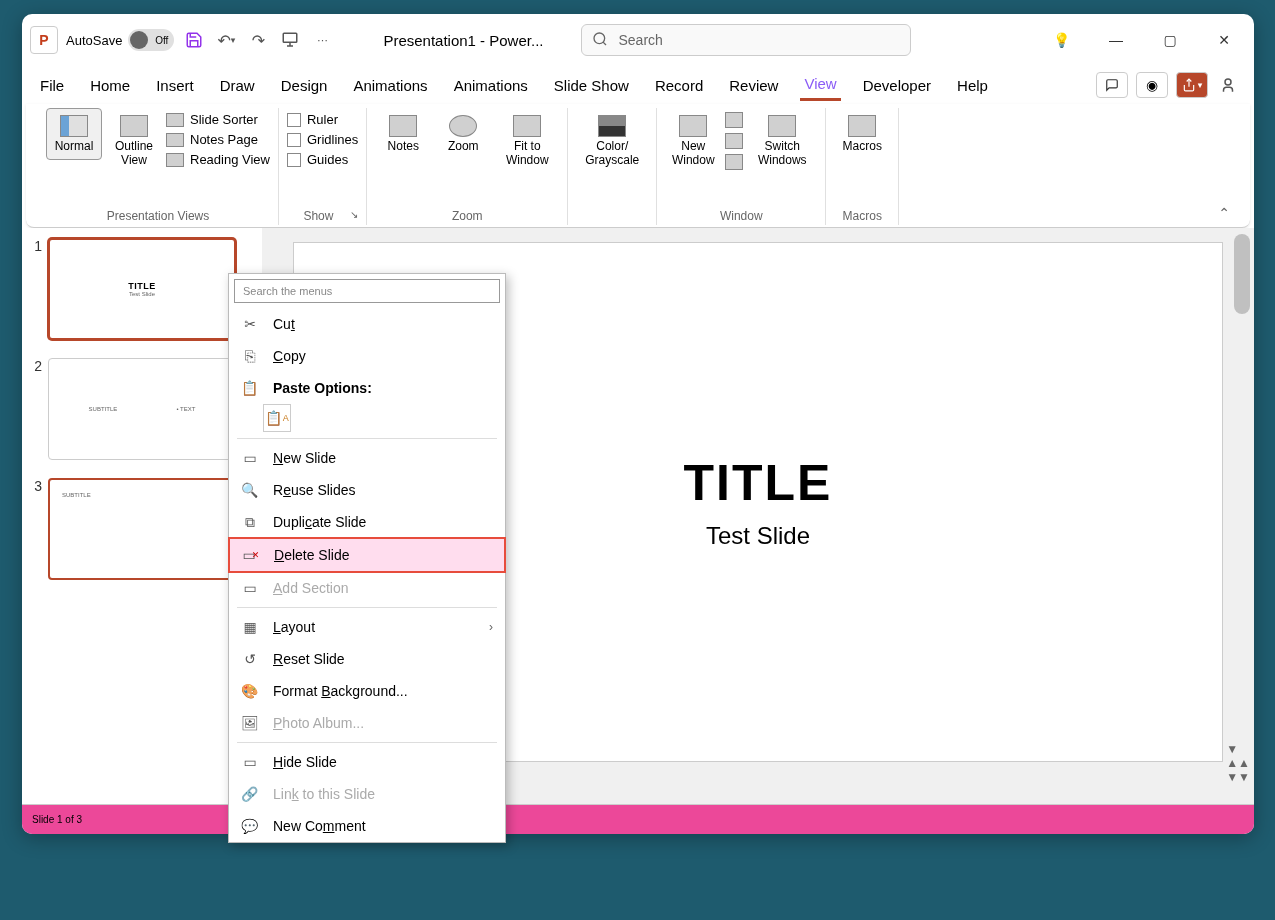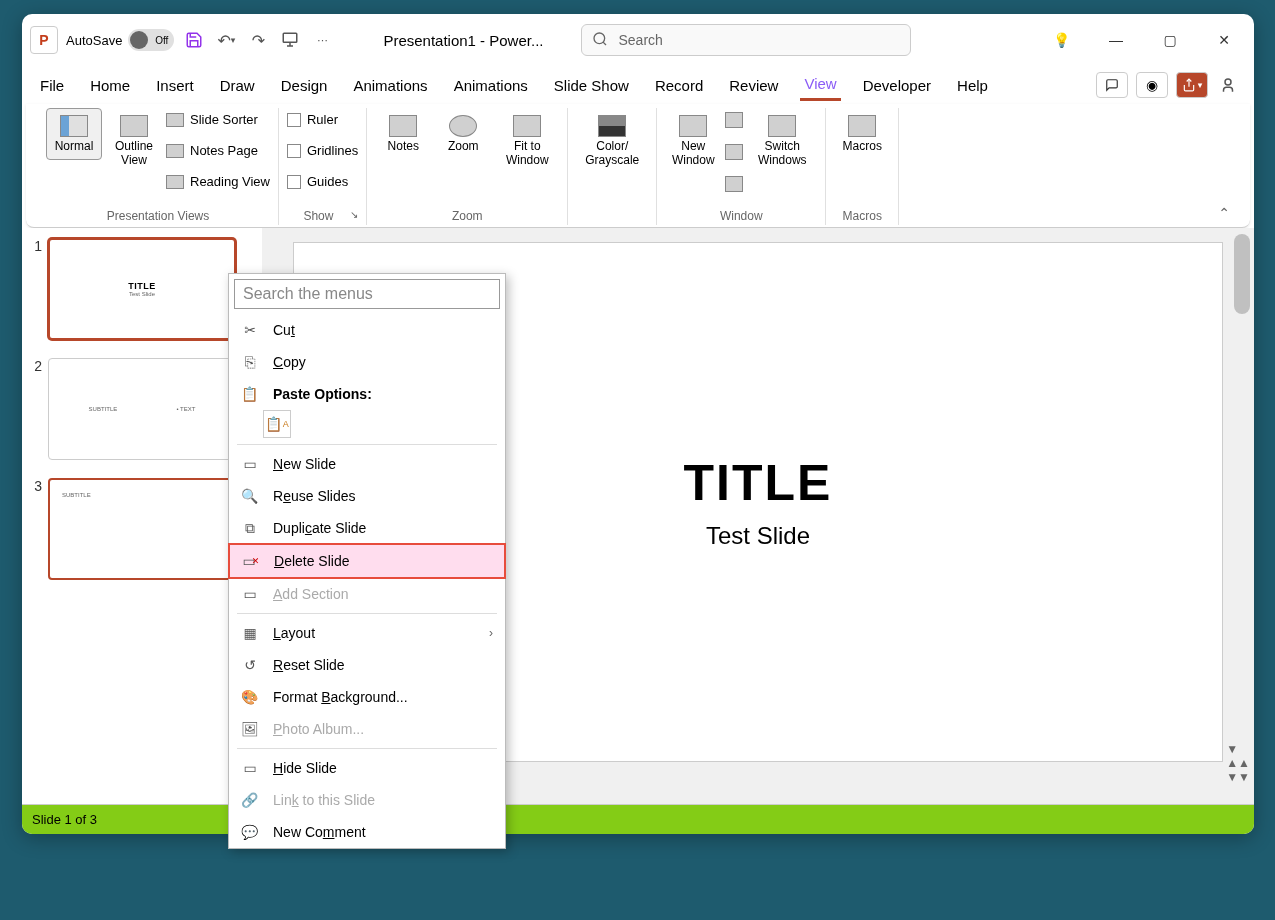--- a/index.html
+++ b/index.html
@@ -29,21 +29,21 @@
 
 
 .ribbon { height: 124px; border-bottom: 1px solid #ccc; display: flex; padding: 4px 12px 2px 12px; background: #fff; border-radius: 0 0 8px 8px; margin: 0 4px; box-shadow: 0 1px 3px rgba(0,0,0,0.1); }
 .ribbon-group { display: flex; flex-direction: column; padding: 0 8px; border-right: 1px solid #e0e0e0; }
 .ribbon-group:last-of-type { border-right: none; }
 .ribbon-group-label { font-size: 12px; color: #666; text-align: center; padding: 2px 0; }
 .ribbon-items { flex: 1; display: flex; align-items: flex-start; gap: 4px; }
 .ribbon-big { width: 56px; padding: 6px 2px; display: flex; flex-direction: column; align-items: center; gap: 2px; font-size: 12px; text-align: center; border: 1px solid transparent; border-radius: 4px; }
 .ribbon-big.selected { border-color: #999; background: #f0f0f0; }
 .ribbon-big .ico { width: 28px; height: 22px; background: #d0d0d0; border: 1px solid #888; }
-.ribbon-small-list { display: flex; flex-direction: column; gap: 16px; padding-top: 4px; }
+.ribbon-small-list { display: flex; flex-direction: column; gap: 5px; padding-top: 4px; }
 .ribbon-small { display: flex; align-items: center; gap: 6px; font-size: 13px; }
 .ribbon-small .ico { width: 18px; height: 14px; background: #d0d0d0; border: 1px solid #888; }
 .checkbox { width: 14px; height: 14px; border: 1px solid #888; }
 .collapse-btn { margin-left: auto; align-self: flex-end; padding: 4px 8px; font-size: 14px; color: #666; }
 
 
 .content { flex: 1; display: flex; background: #f0f0f0; position: relative; }
 .thumbnails { width: 240px; background: #fff; padding: 10px 4px; display: flex; flex-direction: column; gap: 18px; overflow-y: auto; }
 .thumb-row { display: flex; gap: 6px; align-items: flex-start; }
 .thumb-num { width: 16px; font-size: 14px; color: #333; text-align: right; }
@@ -56,28 +56,28 @@
 
 .slide-area { flex: 1; display: flex; align-items: flex-start; justify-content: center; padding: 14px 20px; position: relative; }
 .slide { width: 930px; height: 520px; background: #fff; border: 1px solid #ccc; display: flex; flex-direction: column; align-items: center; justify-content: center; gap: 10px; }
 .slide-title { font-size: 50px; font-weight: 600; letter-spacing: 2px; }
 .slide-sub { font-size: 24px; }
 
 .vscroll { position: absolute; right: 4px; top: 6px; width: 16px; height: 80px; background: #c0c0c0; border-radius: 8px; }
 .slide-nav { position: absolute; right: 4px; bottom: 20px; display: flex; flex-direction: column; gap: 2px; font-size: 12px; color: #666; }
 
 
-.statusbar { height: 30px; background: #84cc16; border-top: 1px solid #ccc; display: flex; align-items: center; padding: 0 10px; font-size: 13px; gap: 14px; }
+.statusbar { height: 30px; background: #ec4899; border-top: 1px solid #ccc; display: flex; align-items: center; padding: 0 10px; font-size: 10px; gap: 14px; }
 .statusbar .right { margin-left: auto; display: flex; align-items: center; gap: 12px; }
 .zoom-slider { width: 120px; height: 4px; background: #ccc; position: relative; }
 .zoom-slider::after { content: ''; position: absolute; left: 40px; top: -5px; width: 6px; height: 14px; background: #666; }
 
 
 .context-menu { position: absolute; left: 228px; top: 273px; width: 278px; background: #fff; border: 1px solid #bbb; box-shadow: 3px 3px 10px rgba(0,0,0,0.25); font-size: 14px; z-index: 100; }
-.context-search { margin: 5px; border: 1px solid #999; padding: 5px 8px; font-size: 16px; color: #888; }
+.context-search { margin: 5px; border: 1px solid #999; padding: 5px 8px; font-size: 11px; color: #888; }
 .ctx-item { display: flex; align-items: center; padding: 7px 12px; gap: 14px; cursor: pointer; }
 .ctx-item.disabled { color: #aaa; }
 .ctx-item.highlighted { border: 2px solid #e74c3c; background: #fde; margin: -1px; }
 .ctx-icon { width: 18px; height: 18px; display: flex; align-items: center; justify-content: center; font-size: 14px; color: #555; }
 .ctx-sep { height: 1px; background: #ddd; margin: 3px 8px; }
 .ctx-label u { text-decoration: underline; }
 .ctx-arrow { margin-left: auto; color: #666; font-size: 12px; }
 .paste-box { width: 28px; height: 28px; border: 1px solid #ccc; margin-left: 34px; display: flex; align-items: center; justify-content: center; font-size: 14px; color: #c8791a; margin-bottom: 6px; }
 </style>
 </head>

